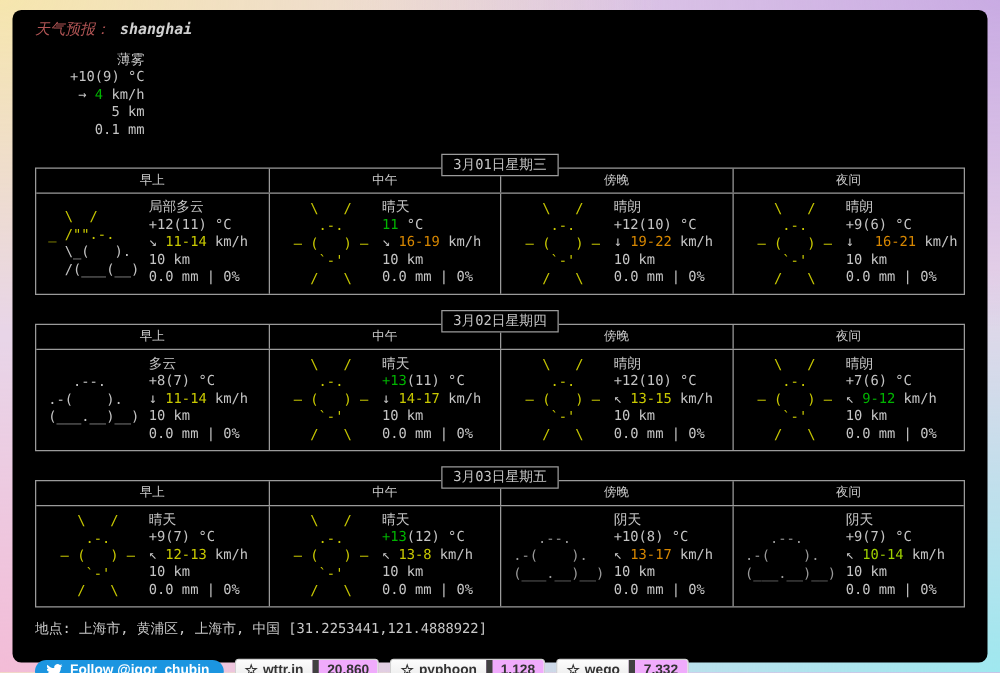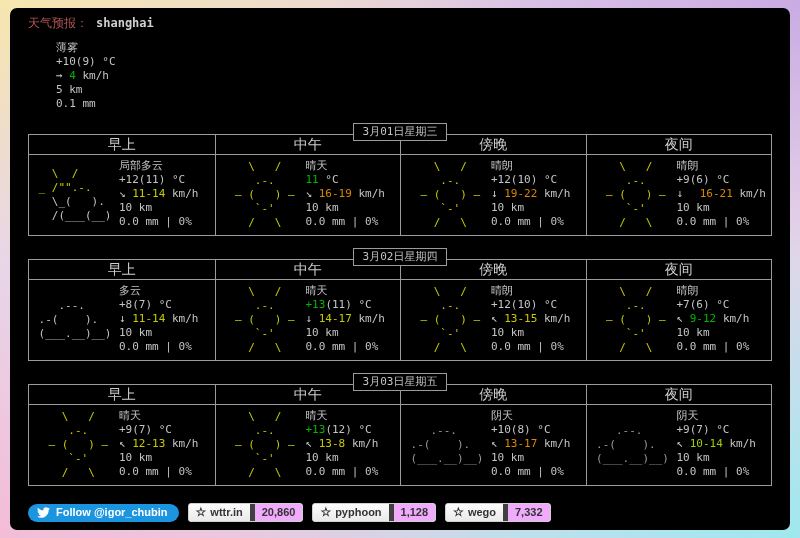--- a/index.html
+++ b/index.html
@@ -11,36 +11,36 @@
       radial-gradient(120% 90% at 100% 0%, #c9abe3 0%, rgba(201,171,227,0) 55%),
       radial-gradient(120% 90% at 0% 100%, #f3bcd7 0%, rgba(243,188,215,0) 55%),
       radial-gradient(140% 100% at 100% 100%, #9fe8ef 0%, rgba(159,232,239,0) 60%),
       #e8d5e8;
   }
   .terminal{
     position:absolute;left:10px;top:8px;right:10px;bottom:8px;
     background:#000;border-radius:7px;box-sizing:border-box;
     padding:8px 18px 6px 18px;color:#c4c4c4;
   }
-  .report-header{font-size:12px;line-height:15px;margin-bottom:10px;}
+  .report-header{font-size:12px;line-height:15px;margin-bottom:10px;font-style:italic;}
   .report-header .label{color:#b25555;}
   .report-header .loc{color:#d0d0d0;font-weight:bold;margin-left:8px;}
 
   .current{display:flex;margin-left:14px;margin-bottom:10px;}
   .icon-art{margin:0;font-family:"DejaVu Sans Mono",monospace;font-size:11px;line-height:14px;white-space:pre;}
-  .cur-info{font-size:11px;line-height:14px;margin-left:14px;white-space:nowrap;}
+  .cur-info{font-size:11px;line-height:14px;margin-left:14px;white-space:nowrap;text-align:right;}
 
   .day{margin-top:12px;}
   .date-box{
     position:relative;z-index:2;width:max-content;margin:0 auto -7px auto;
     background:#000;border:1px solid #9b9b9b;padding:1px 9px;font-size:11px;line-height:14px;
   }
   .grid{border:1px solid #9b9b9b;}
   .period-row{display:grid;grid-template-columns:repeat(4,1fr);border-bottom:1px solid #9b9b9b;}
-  .th{text-align:center;font-size:14px;line-height:15px;padding:2px 0;border-left:1px solid #9b9b9b;color:#cfcfcf;}
+  .th{text-align:center;font-size:10px;line-height:15px;padding:2px 0;border-left:1px solid #9b9b9b;color:#cfcfcf;}
   .th:first-child{border-left:none;}
   .cells-row{display:grid;grid-template-columns:repeat(4,1fr);}
   .cell{border-left:1px solid #9b9b9b;display:flex;padding:4px 1px 4px 2px;height:72px;}
   .cell:first-child{border-left:none;}
   .icon-wrap{flex:0 0 88px;display:flex;align-items:center;justify-content:center;}
   .info{font-size:11px;line-height:14px;white-space:nowrap;}
 
   .footer-loc{font-size:11px;line-height:14px;margin-top:10px;color:#c9c9c9;}
   .badges{display:flex;align-items:center;gap:9px;margin-top:17px;font-family:"Liberation Sans",sans-serif;}
   .tw{
@@ -306,20 +306,21 @@
       <div><span>↖</span> <span style="color: rgb(158, 208, 0);">10-14</span> <span>km/h</span></div>
       <div>10 km</div>
       <div>0.0 mm | 0%</div>
     </div>
   </div>
 </div>
     </div>
   </div>
 </div>
 
+  <div class="footer-loc">地点: 上海市, 黄浦区, 上海市, 中国 [31.2253441,121.4888922]</div>
 
   <div class="badges">
     <a class="tw">
       <svg width="13" height="13" viewBox="0 0 24 24" fill="#fff">
           <path d="M23.953 4.57a10 10 0 01-2.825.775 4.958 4.958 0 002.163-2.723 9.99 9.99 0 01-3.127 1.195 4.92 4.92 0 00-8.384 4.482C7.69 8.095 4.067 6.13 1.64 3.162a4.822 4.822 0 00-.666 2.475c0 1.71.87 3.213 2.188 4.096a4.904 4.904 0 01-2.228-.616v.06a4.923 4.923 0 003.946 4.827 4.996 4.996 0 01-2.212.085 4.936 4.936 0 004.604 3.417 9.867 9.867 0 01-6.102 2.105c-.39 0-.779-.023-1.17-.067a13.995 13.995 0 007.557 2.209c9.053 0 13.998-7.496 13.998-13.985 0-.21 0-.42-.015-.63A9.935 9.935 0 0024 4.59z"></path>
         </svg>
       <span>Follow @igor_chubin</span>
     </a>
     <a class="star-badge">
       <span class="seg left">

